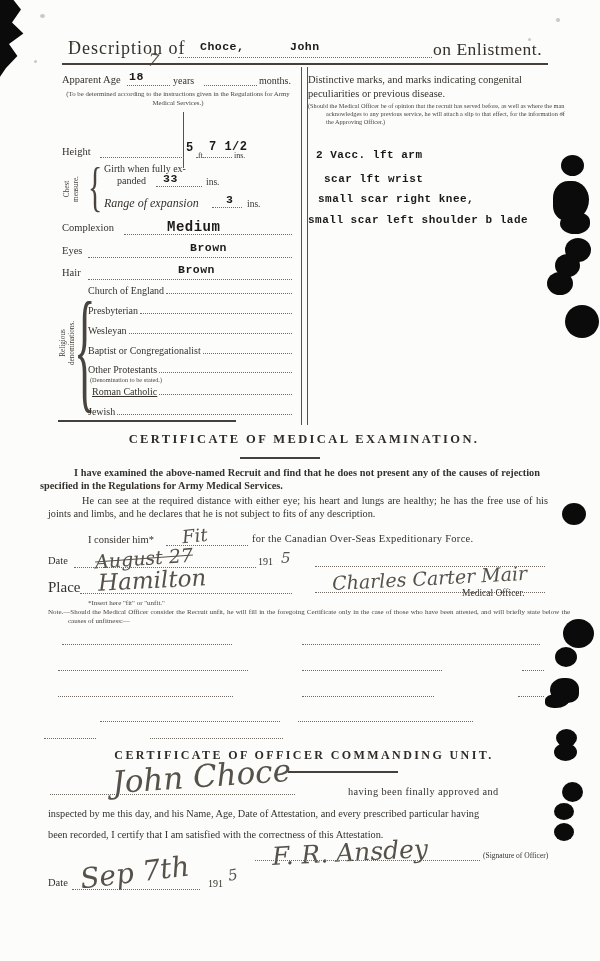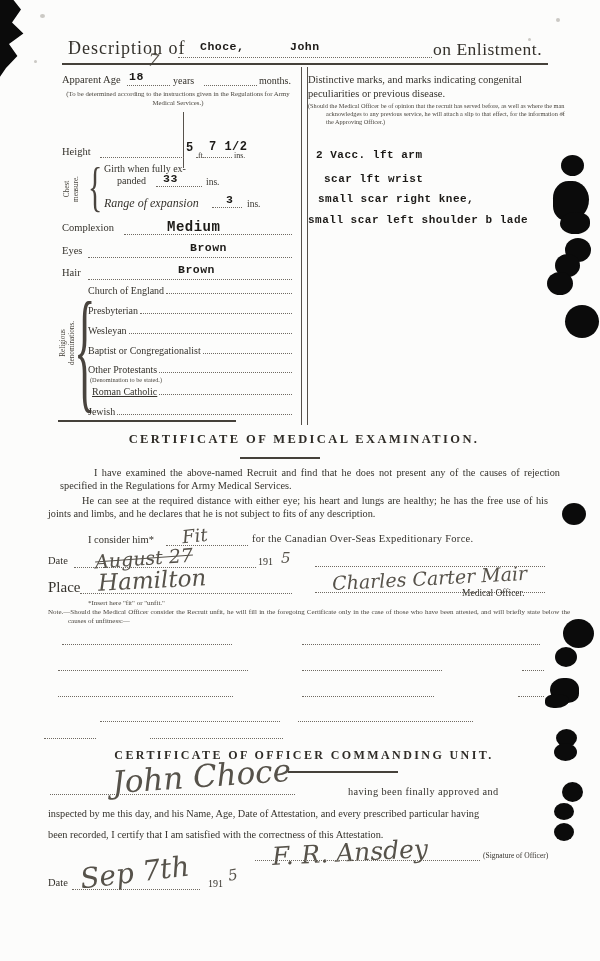--- a/index.html
+++ b/index.html
@@ -130,21 +130,21 @@
 
   <div class="abs printed" style="left:308px;top:73px;width:242px;font-size:10.5px;line-height:1.35;white-space:normal;">Distinctive marks, and marks indicating congenital peculiarities or previous disease.</div>
   <div class="abs fine" style="left:308px;top:102px;width:240px;white-space:normal;padding-left:18px;text-indent:-18px;font-size:6.3px;">(Should the Medical Officer be of opinion that the recruit has served before, as well as where the man acknowledges to any previous service, he will attach a slip to that effect, for the information of the Approving Officer.)</div>
   <div class="abs typed" style="left:316px;top:149px;font-size:11px;">2  Vacc. lft arm</div>
   <div class="abs typed" style="left:324px;top:173px;font-size:11px;">scar lft wrist</div>
   <div class="abs typed" style="left:318px;top:193px;font-size:11px;">small scar right knee,</div>
   <div class="abs typed" style="left:308px;top:214px;font-size:11px;">small scar left shoulder b lade</div>
 
   <div class="abs sectitle" style="left:60px;top:432px;width:488px;">CERTIFICATE  OF  MEDICAL  EXAMINATION.</div>
   <div class="abs rule" style="left:240px;top:457px;width:80px;height:1.5px;"></div>
-  <div class="abs para" style="left:60px;top:466px;width:500px;white-space:normal;">I have examined the above-named Recruit and find that he does not present any of the causes of rejection specified in the Regulations for Army Medical Services.</div>
+  <div class="abs para" style="left:40px;top:466px;width:500px;white-space:normal;font-weight:bold;">I have examined the above-named Recruit and find that he does not present any of the causes of rejection specified in the Regulations for Army Medical Services.</div>
   <div class="abs para" style="left:48px;top:494px;width:500px;white-space:normal;">He can see at the required distance with either eye; his heart and lungs are healthy; he has the free use of his joints and limbs, and he declares that he is not subject to fits of any description.</div>
 
   <div class="abs printed" style="left:88px;top:534px;font-size:10.5px;">I consider him*</div>
   <div class="abs leader" style="left:166px;top:545px;width:82px;"></div>
   <div class="abs script" style="left:182px;top:525px;font-size:18px;transform:rotate(-6deg);">Fit</div>
   <div class="abs printed" style="left:252px;top:533px;font-size:10.5px;letter-spacing:.3px;">for the Canadian Over-Seas Expeditionary Force.</div>
 
   <div class="abs printed" style="left:48px;top:555px;font-size:10.5px;">Date</div>
   <div class="abs leader" style="left:74px;top:567px;width:182px;"></div>
   <div class="abs script" style="left:95px;top:547px;font-size:19px;transform:rotate(-4deg);text-decoration:line-through;">August 27</div>

